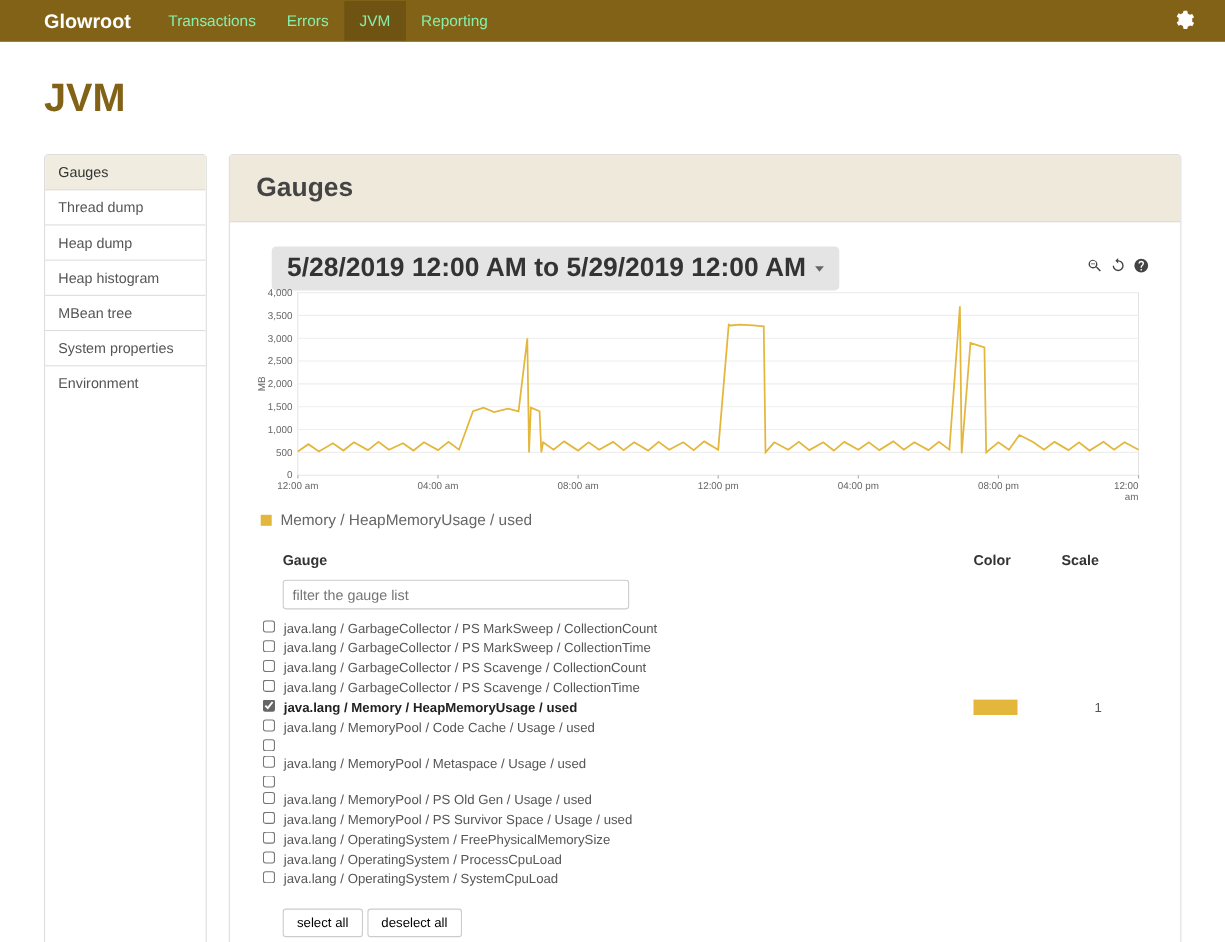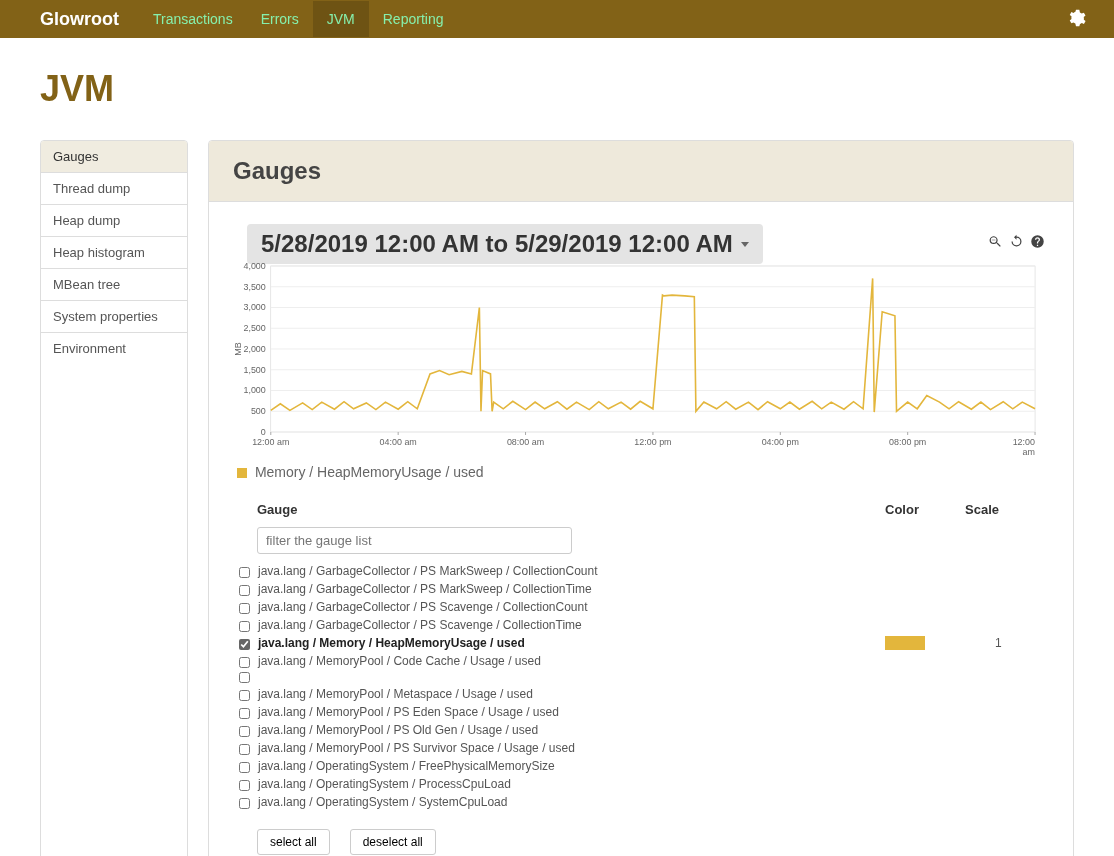--- a/index.html
+++ b/index.html
@@ -145,40 +145,40 @@
     margin: 6px 0 8px 20px;
     width: 315px;
     padding: 5px 8px;
     border: 1px solid #ccc;
     border-radius: 3px;
     font-size: 13px;
   }
 
   .gauge-row {
     display: flex;
-    align-items: flex-end;
+    align-items: flex-start;
     font-size: 12px;
     color: #555;
     padding: 2px 0;
   }
   .gauge-row.selected .gauge-label { font-weight: bold; color: #222; }
   .gauge-row input[type="checkbox"] {
     margin-right: 8px;
     margin-left: 2px;
     width: 11px; height: 11px;
     cursor: pointer;
     accent-color: #666;
   }
   .gauge-label { flex: 1; cursor: pointer; }
   .gauge-color-swatch {
     width: 40px; height: 14px; background: #e3b63c;
   }
   .gauge-scale { width: 80px; padding-left: 30px;}
 
-  .select-buttons { margin-top: 18px; margin-left: 20px; display: flex; gap: 20px; }
+  .select-buttons { margin-top: 18px; margin-left: 20px; display: flex; gap: 4px; }
   .small-btn {
     padding: 5px 12px;
     border: 1px solid #ccc;
     border-radius: 3px;
     background: #fff;
     font-size: 12px;
     cursor: pointer;
   }
 </style>
 </head>
@@ -326,21 +326,20 @@
               </div>
               <div class="gauge-row">
                 <input type="checkbox" style="">
               </div>
               <div class="gauge-row">
                 <input type="checkbox" style="">
                 <span class="gauge-label">java.lang / MemoryPool / Metaspace / Usage / used</span>
               </div>
               <div class="gauge-row">
                 <input type="checkbox" style="">
-                <span class="gauge-label">java.lang / MemoryPool / PS Eden Space / Usage / used</span>
               </div>
               <div class="gauge-row">
                 <input type="checkbox" style="">
                 <span class="gauge-label">java.lang / MemoryPool / PS Old Gen / Usage / used</span>
               </div>
               <div class="gauge-row">
                 <input type="checkbox" style="">
                 <span class="gauge-label">java.lang / MemoryPool / PS Survivor Space / Usage / used</span>
               </div>
               <div class="gauge-row">

